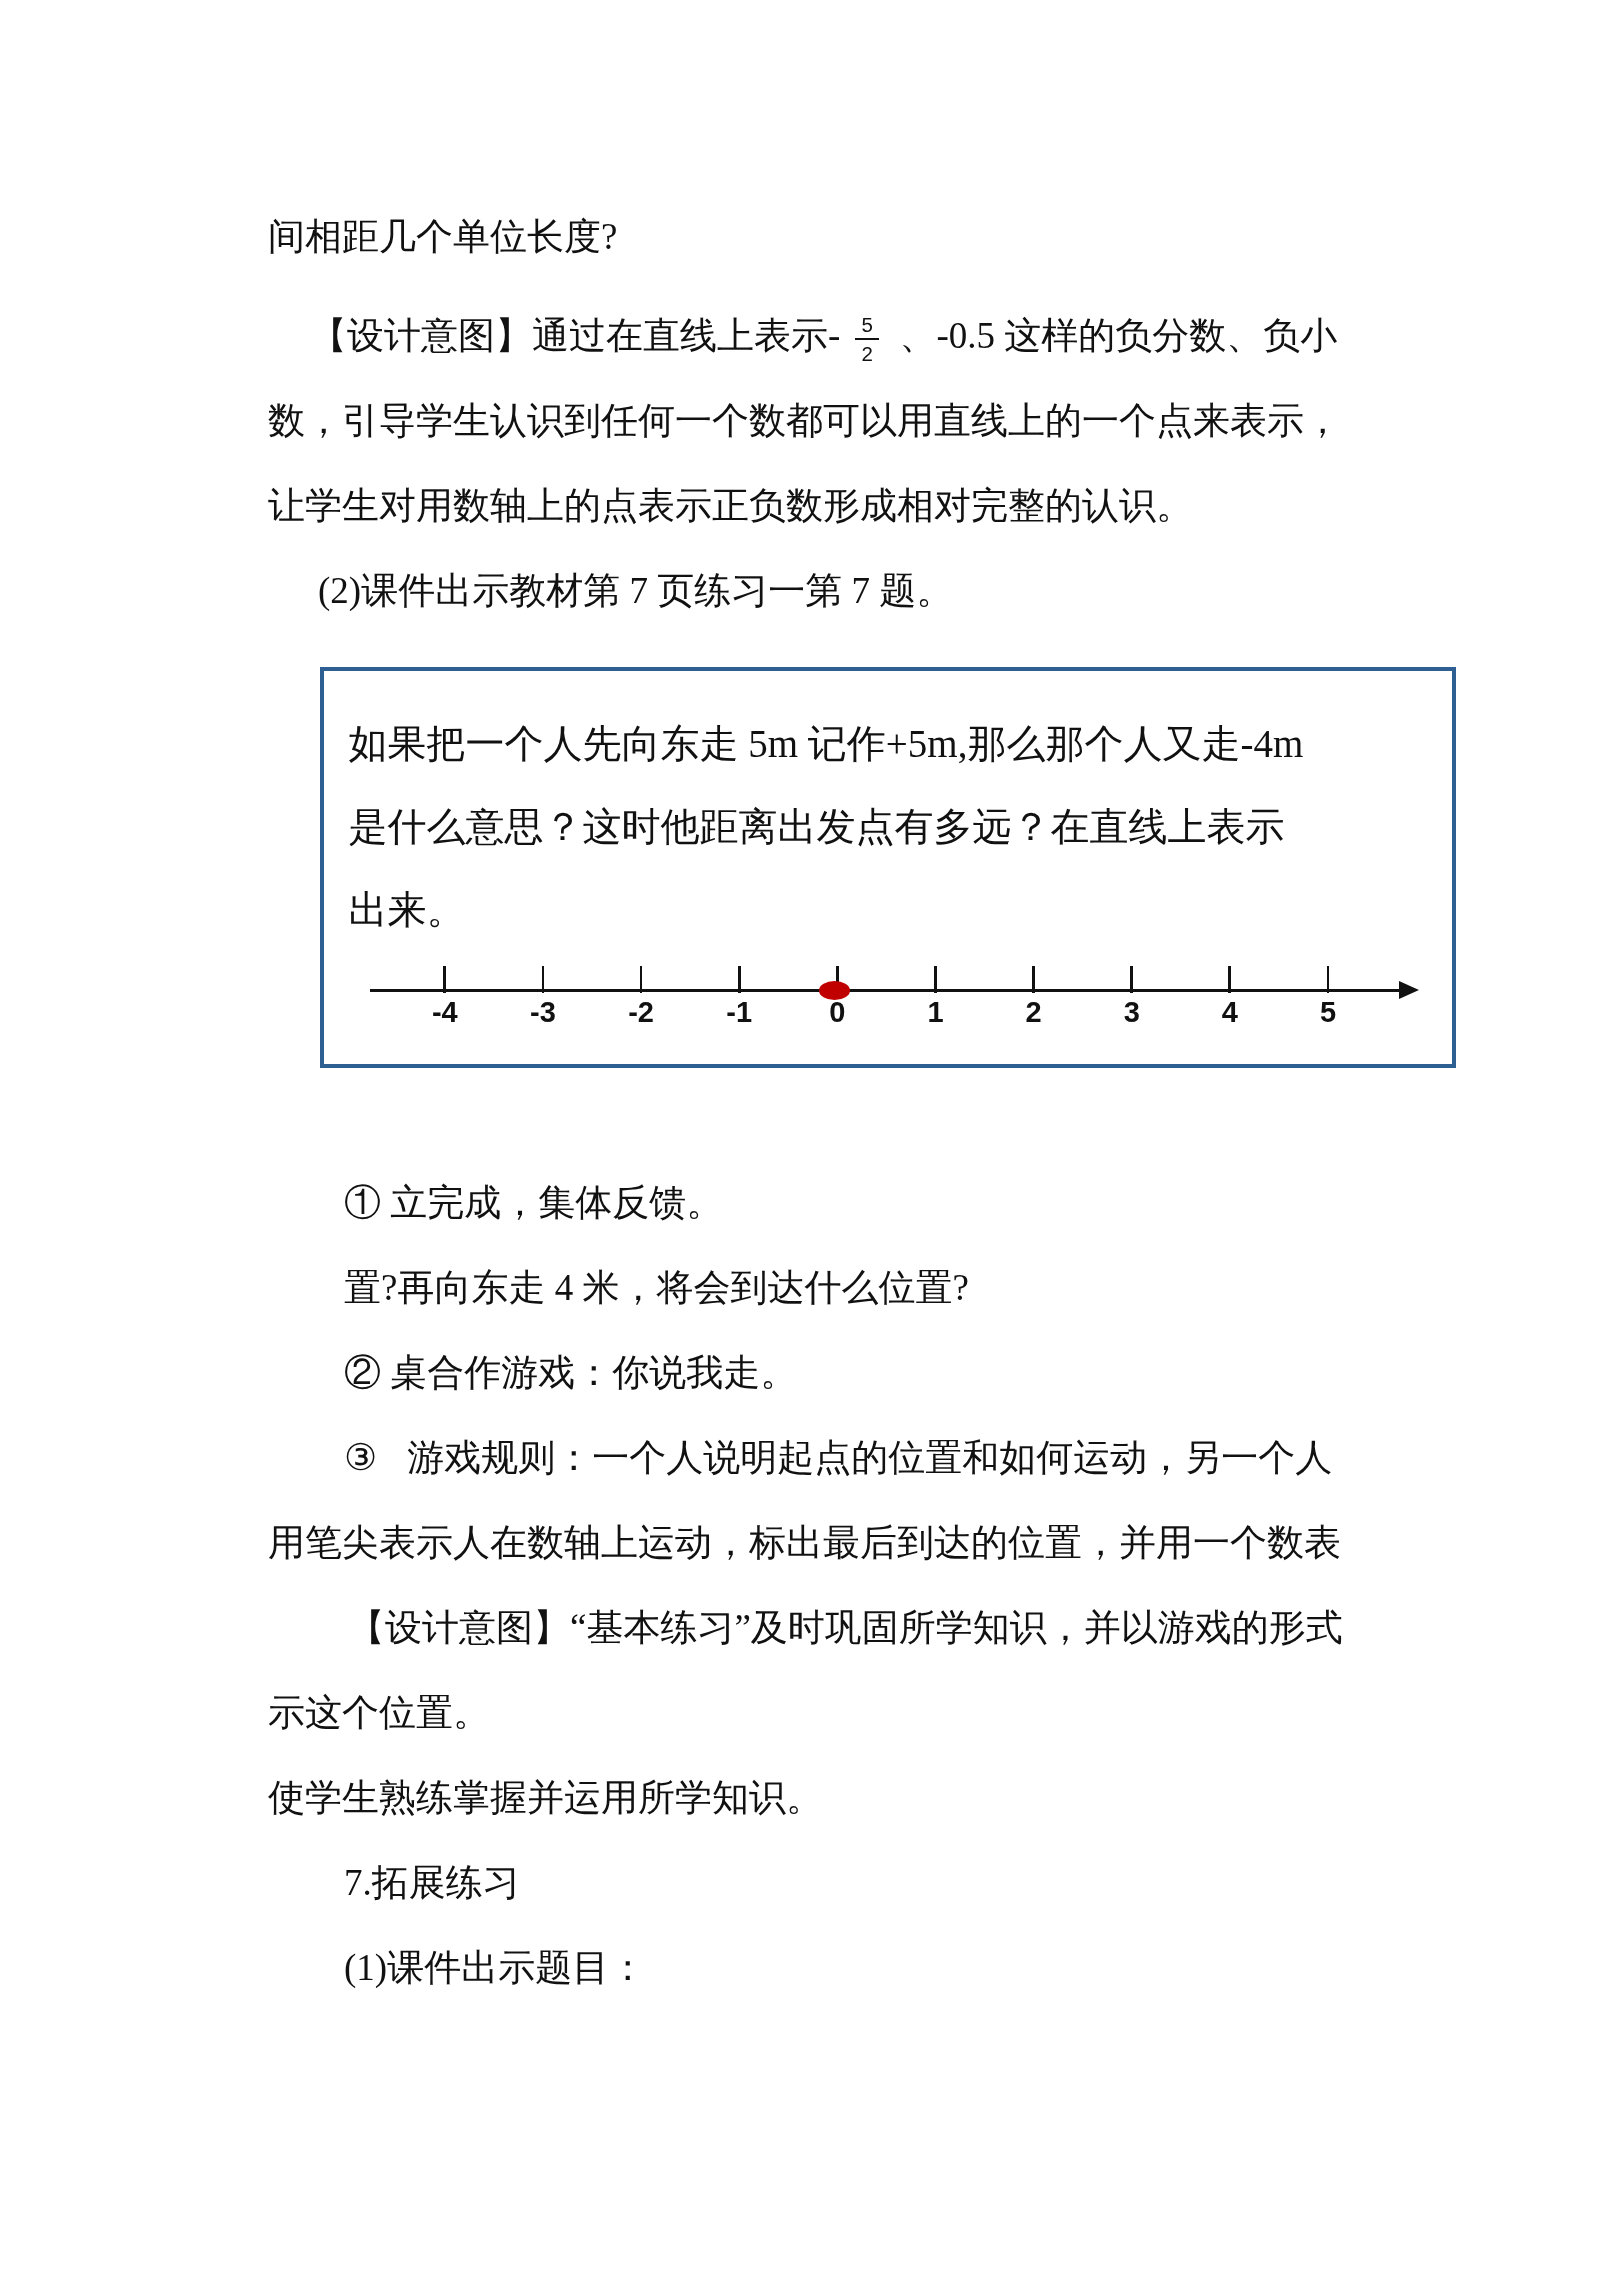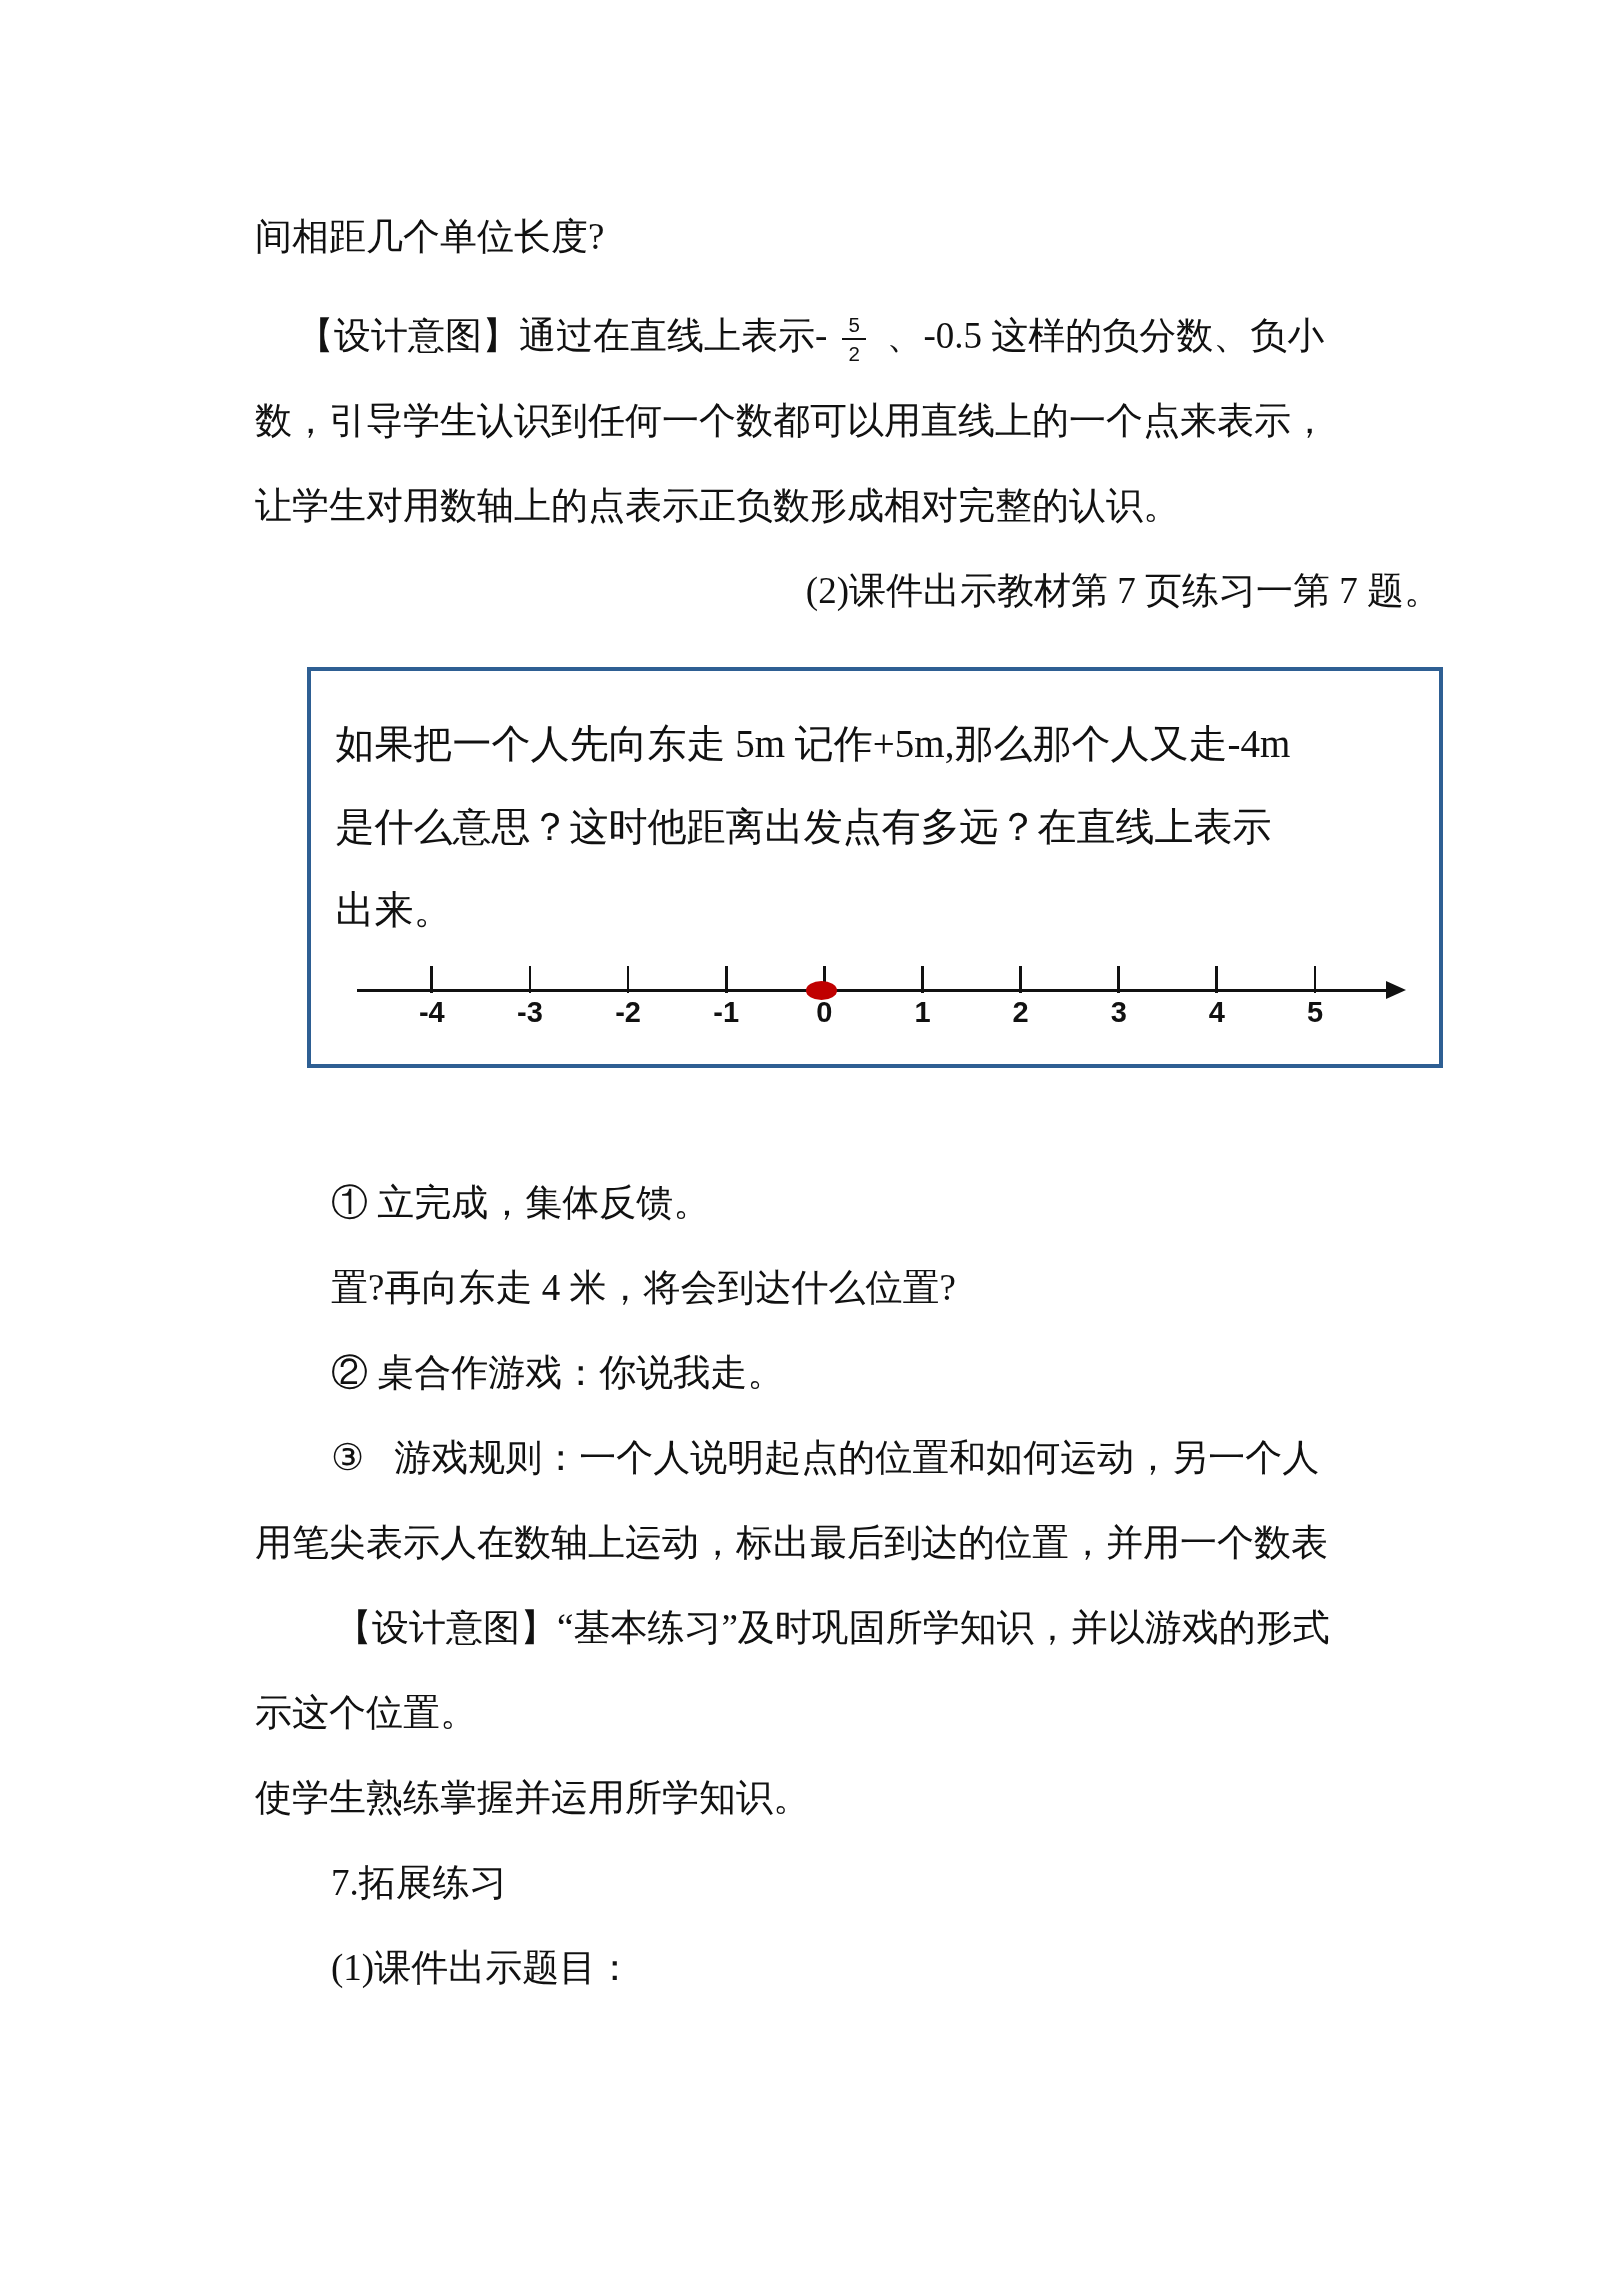--- a/index.html
+++ b/index.html
@@ -1,24 +1,24 @@
 <!DOCTYPE html>
 <html style="font-size:11px"><head>
 <meta charset="utf-8">
 <style>
   html,body{margin:0;padding:0;}
   body{background:#ffffff;}
   .page{position:relative;width:1623px;height:2295px;background:#ffffff;overflow:hidden;
         font-family:"Liberation Serif","DejaVu Serif",serif;color:#111111;}
-  .content{position:absolute;left:255px;top:194px;width:1186px;font-size:37px;}
+  .content{position:absolute;left:268px;top:194px;width:1186px;font-size:37px;}
   .tline{height:85px;line-height:85px;white-space:nowrap;}
   .gap-top{margin-top:13.6px;}
   .ind-design{margin-left:42px;}
   .ind-design2{margin-left:80px;}
-  .ind-num{margin-left:30px;text-align:right;}
+  .ind-num{margin-left:50px;}
   .ind-item{margin-left:76px;}
   .b{font-weight:400;}
   .marker-gap{margin-right:30px;}
 
   .frac{display:inline-flex;flex-direction:column;align-items:center;vertical-align:middle;
         margin:0 20.5px 0 15px;font-family:"Liberation Sans","DejaVu Sans",sans-serif;
         font-size:20.5px;line-height:1.15;font-weight:400;}
   .frac-num{border-bottom:2px solid #111;padding:0 6.1px 1.4px;}
   .frac-den{padding-top:1.4px;}
 

